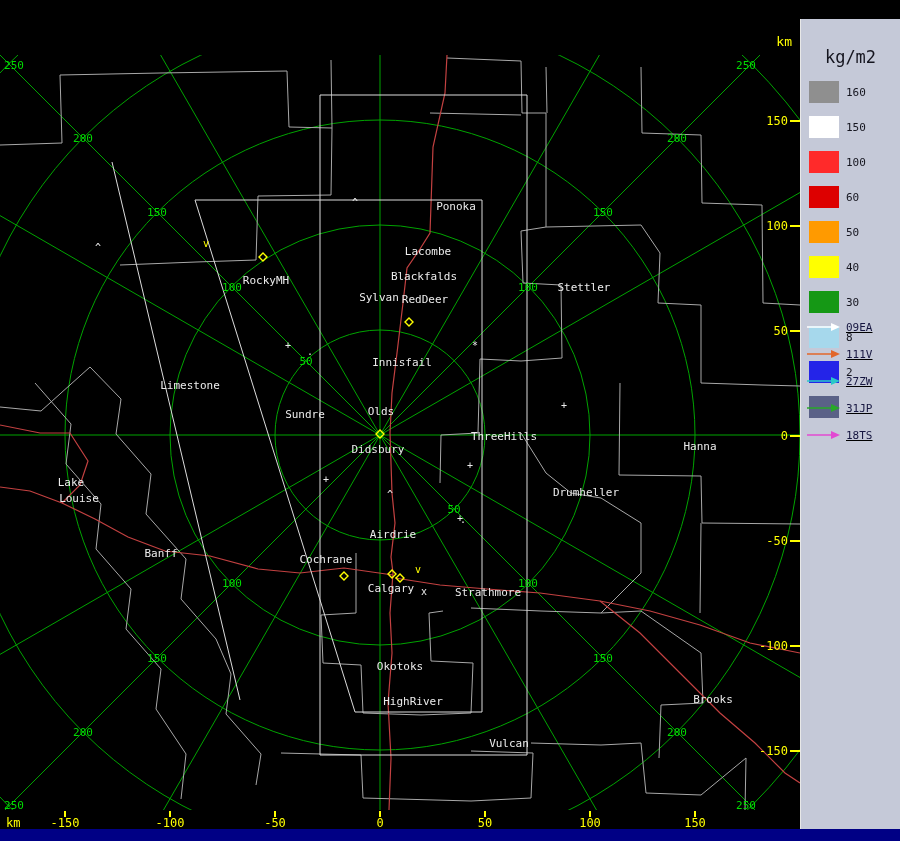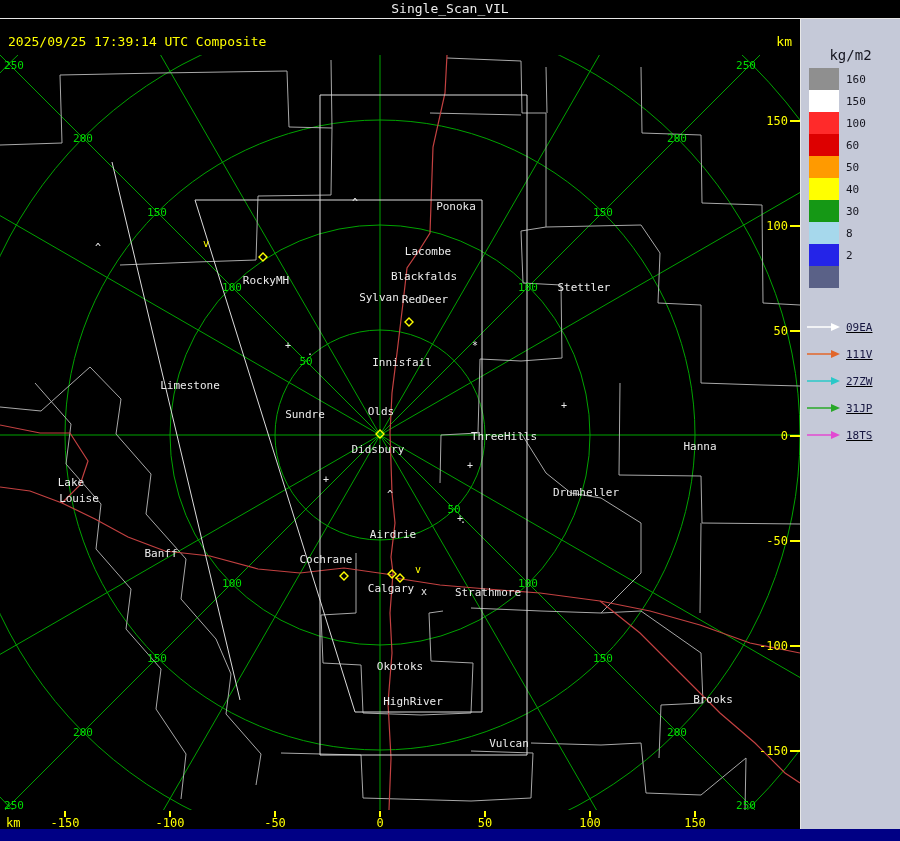--- a/index.html
+++ b/index.html
@@ -12,41 +12,37 @@
   .km-top{position:absolute;top:15px;left:748px;width:44px;text-align:right;color:#ffff00;font-size:13px;}
   #mapsvg{position:absolute;top:36px;left:0;}
   .rt-label{position:absolute;width:44px;height:14px;text-align:right;color:#ffff00;font-size:12px;line-height:14px;}
   .rt-tick{position:absolute;width:10px;height:2px;background:#ffff00;}
   #bottom-axis{position:absolute;top:791px;left:0;width:800px;height:19px;background:#000;}
   .bt-tick{position:absolute;top:1px;width:2px;height:6px;background:#ffff00;}
   .bt-label{position:absolute;top:7px;width:44px;text-align:center;color:#ffff00;font-size:12px;line-height:12px;}
   .km-bottom{position:absolute;top:7px;left:6px;color:#ffff00;font-size:12px;line-height:12px;}
   .sidebar{position:absolute;top:19px;left:800px;width:100px;height:810px;background:#c5c9d8;
            border-left:1px solid #e8e8e8;box-sizing:border-box;}
-  .units{margin-top:28px;text-align:center;color:#15151f;font-size:14px;}
+  .units{margin-top:28px;text-align:center;color:#15151f;font-size:17px;}
   #colorbar{position:absolute;top:49px;left:8px;}
-  .cb-row{display:flex;height:22px;align-items:center;}
+  .cb-row{display:flex;height:22px;align-items:center;margin-top:13px;}
   .cb-box{width:30px;height:22px;flex:none;}
   .cb-label{margin-left:7px;color:#15151f;font-size:11px;}
   #stations{position:absolute;top:302px;left:4px;}
   .st-row{display:flex;height:27px;align-items:flex-start;text-decoration:underline;}
   .st-label{margin-left:5px;color:#15153f;font-size:11px;}
   .bottombar{position:absolute;top:829px;left:0;width:900px;height:12px;background:#000085;}
 </style>
 </head>
 <body>
 
 <div class="app">
 
-  <div class="titlebar">
-    <span>Single_Scan_VIL</span>
-  </div>
 
   <div class="map-panel">
-    <div class="timestamp">2025/09/25 17:39:14 UTC Composite</div>
     <div class="km-top">km</div>
 
     <svg id="mapsvg" width="800" height="755" viewBox="0 0 800 755">
       <g id="grid">
           <circle cx="380" cy="380" r="105" fill="none" stroke="#00a400" stroke-width="1"></circle>
           <circle cx="380" cy="380" r="210" fill="none" stroke="#00a400" stroke-width="1"></circle>
           <circle cx="380" cy="380" r="315" fill="none" stroke="#00a400" stroke-width="1"></circle>
           <circle cx="380" cy="380" r="420" fill="none" stroke="#00a400" stroke-width="1"></circle>
           <circle cx="380" cy="380" r="525" fill="none" stroke="#00a400" stroke-width="1"></circle>
           <line x1="380" y1="380" x2="380" y2="-168" stroke="#00a400" stroke-width="1"></line>

